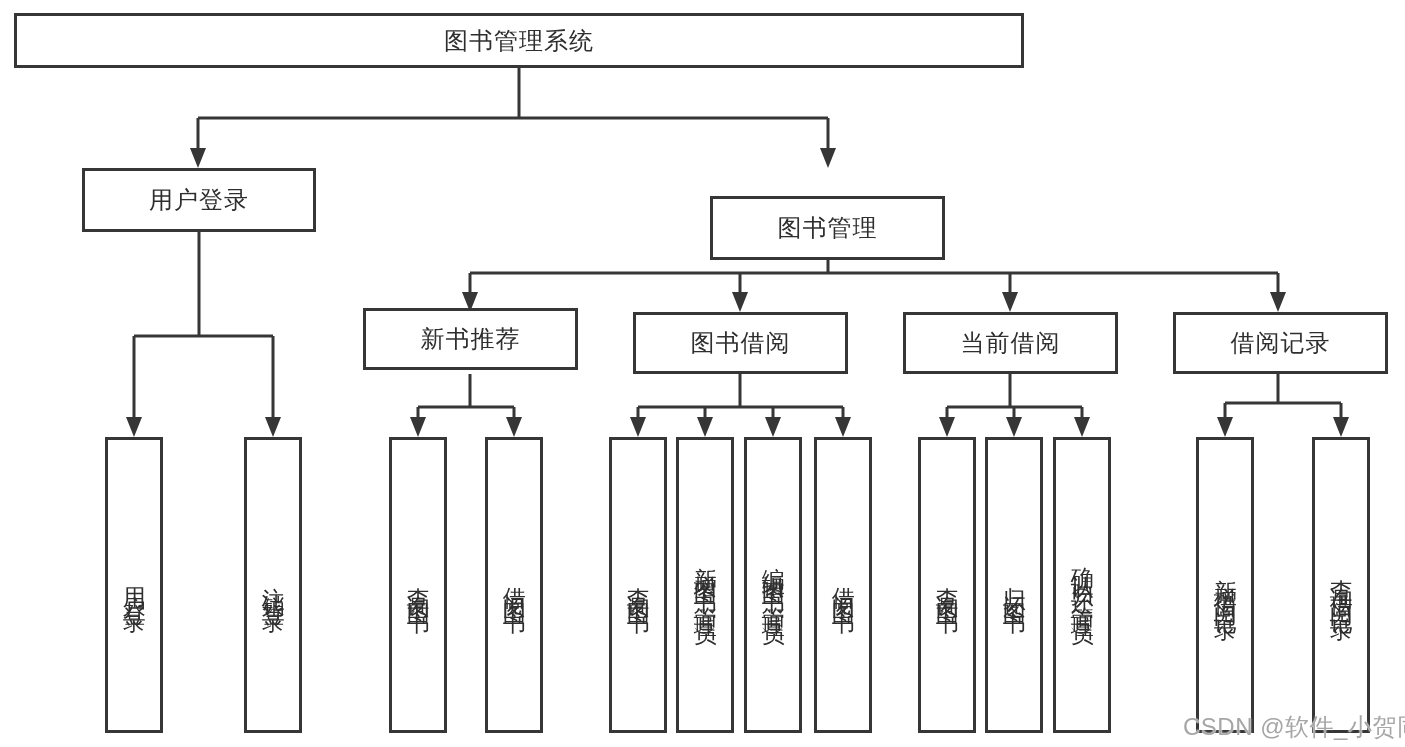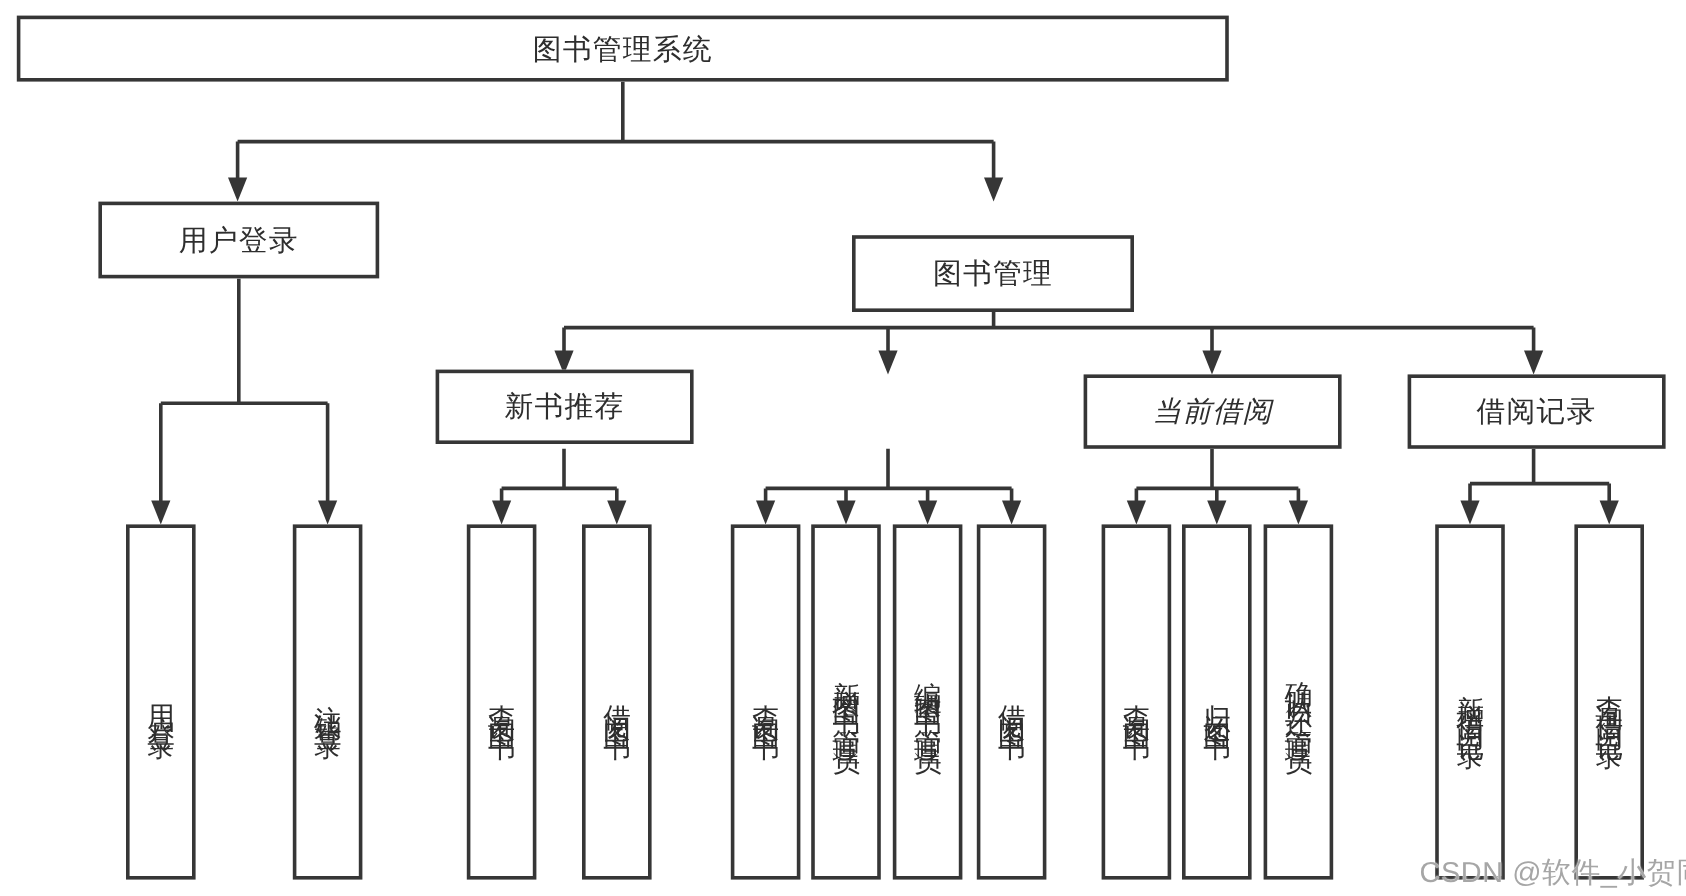--- a/index.html
+++ b/index.html
@@ -60,21 +60,24 @@
   <div class="box h" style="left:82px;top:168px;width:234px;height:64px;">
     <span>用户登录</span>
   </div>
   <div class="box h" style="left:710px;top:168px;width:235px;height:64px;margin-top:28px;">
     <span>图书管理</span>
   </div>
 
   <div class="box h" style="left:363px;top:308px;width:215px;height:62px;">
     <span>新书推荐</span>
   </div>
-  <div class="box h" style="left:903px;top:312px;width:215px;height:62px;font-style:italic;">
+  <div class="box h" style="left:633px;top:312px;width:215px;height:62px;">
+    <span>图书借阅</span>
+  </div>
+  <div class="box h" style="left:903px;top:312px;width:215px;height:62px;">
     <span>当前借阅</span>
   </div>
   <div class="box h" style="left:1173px;top:312px;width:215px;height:62px;">
     <span>借阅记录</span>
   </div>
 
   <div class="box v" style="left:105px;top:437px;width:58px;height:296px;">
     <span>用户登录</span>
   </div>
   <div class="box v" style="left:244px;top:437px;width:58px;height:296px;">

